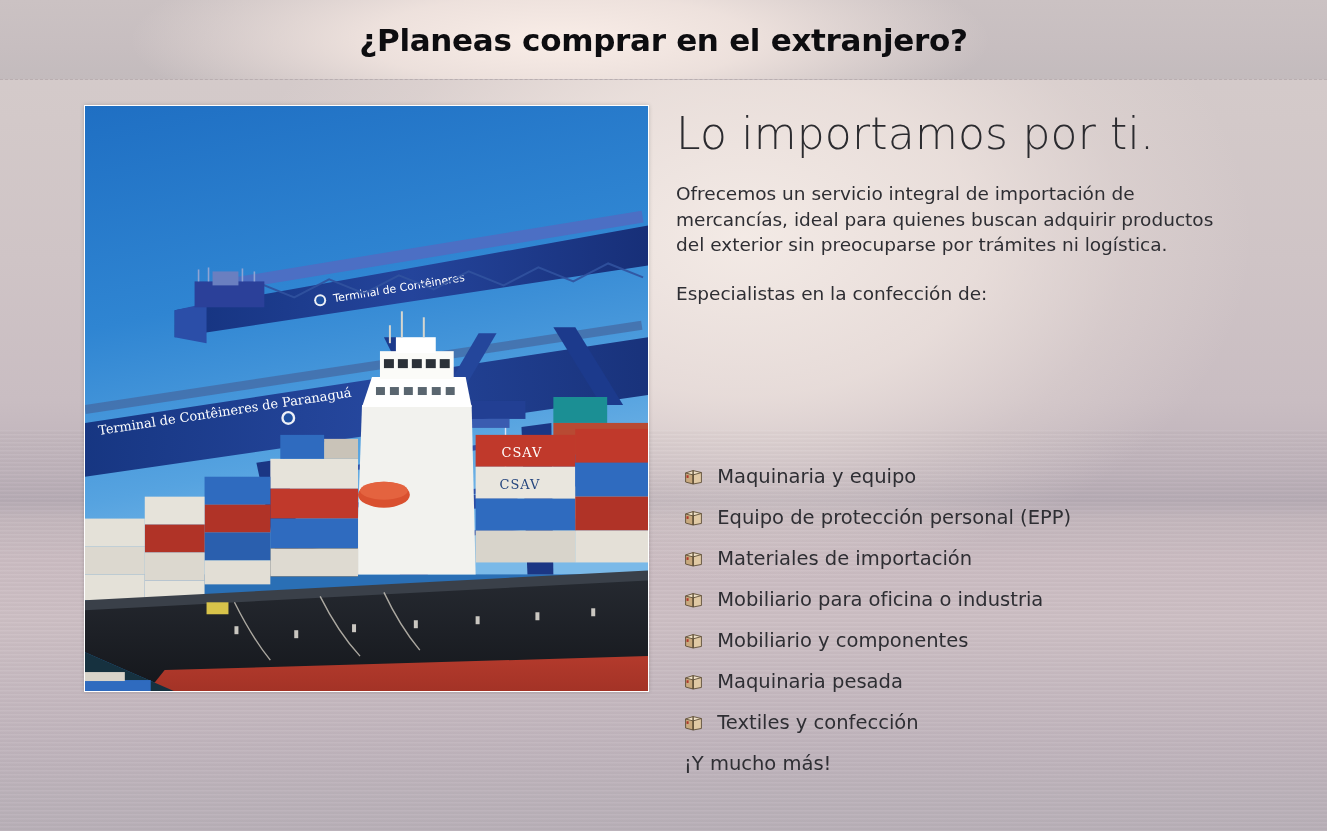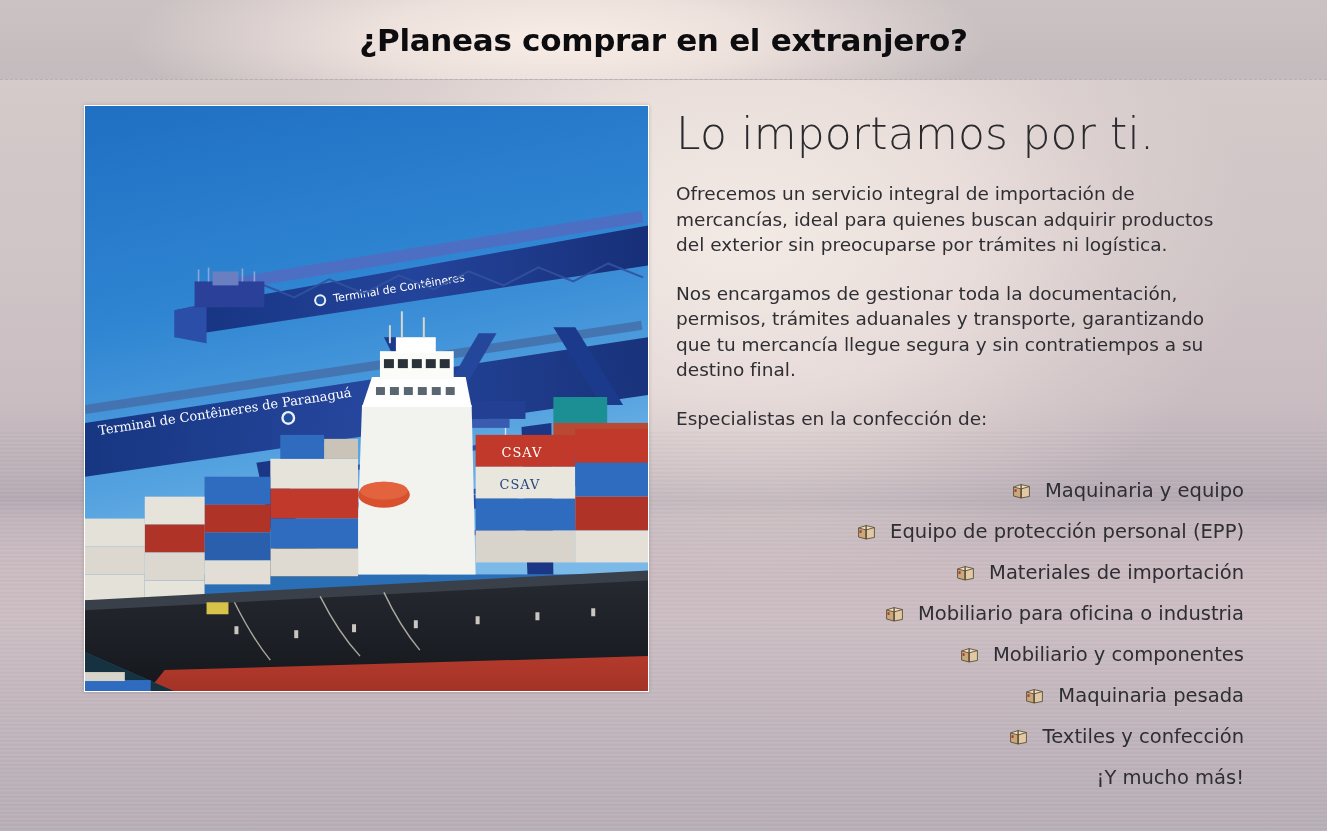--- a/index.html
+++ b/index.html
@@ -143,26 +143,26 @@
     line-height: 25.5px;
     color: #2e2e33;
     margin: 0 0 23px 0;
     max-width: 552px;
   }
   .para.tight { margin-bottom: 0; }
 
   
   .cat-list {
     position: absolute;
-    left: 684px; top: 390px;
+    left: 684px; top: 376px;
     width: 560px;
     list-style: none;
     margin: 0;
     padding: 0;
-    text-align: right;
+    text-align: left;
   }
   .cat-item {
     font-family: "DejaVu Sans", sans-serif;
     font-size: 19.5px;
     line-height: 41px;
     color: #2e2e33;
     white-space: nowrap;
   }
   .box-icon {
     display: inline-block;
@@ -392,21 +392,20 @@
         </g>
 
         <rect x="0" y="576" width="66" height="14" fill="#2f6bbf"></rect>
         <rect x="0" y="568" width="40" height="9" fill="#d9d4ca"></rect>
       </svg>
     </div>
 
     <div class="right-col">
       <h2 class="lead-heading">Lo importamos por ti.</h2>
       <p class="para">Ofrecemos un servicio integral de importación de mercancías, ideal para quienes buscan adquirir productos del exterior sin preocuparse por trámites ni logística.</p>
-      <p class="para">Nos encargamos de gestionar toda la documentación, permisos, trámites aduanales y transporte, garantizando que tu mercancía llegue segura y sin contratiempos a su destino final.</p>
       <p class="para tight">Especialistas en la confección de:</p>
     </div>
 
     <ul class="cat-list" id="cat-list">
         <li class="cat-item">
   <span class="box-icon">
     <svg viewBox="0 0 24 24">
       <polygon points="2,7.5 11.5,4.5 11.5,21.5 2,19" fill="#c8a97e"></polygon>
       <polygon points="11.5,4.5 22,7 22,19.5 11.5,21.5" fill="#e0c9a4"></polygon>
       <polygon points="2,7.5 11.5,4.5 22,7 11.5,10" fill="#efe0c6"></polygon>

